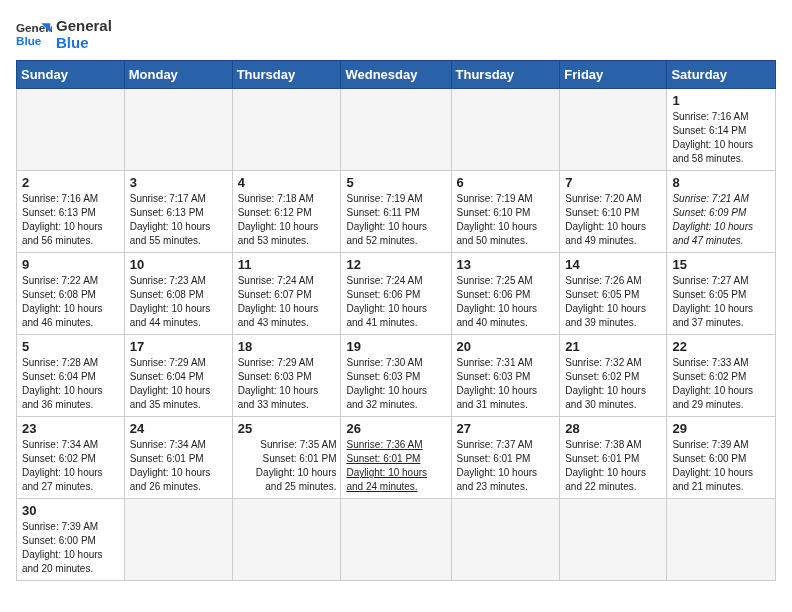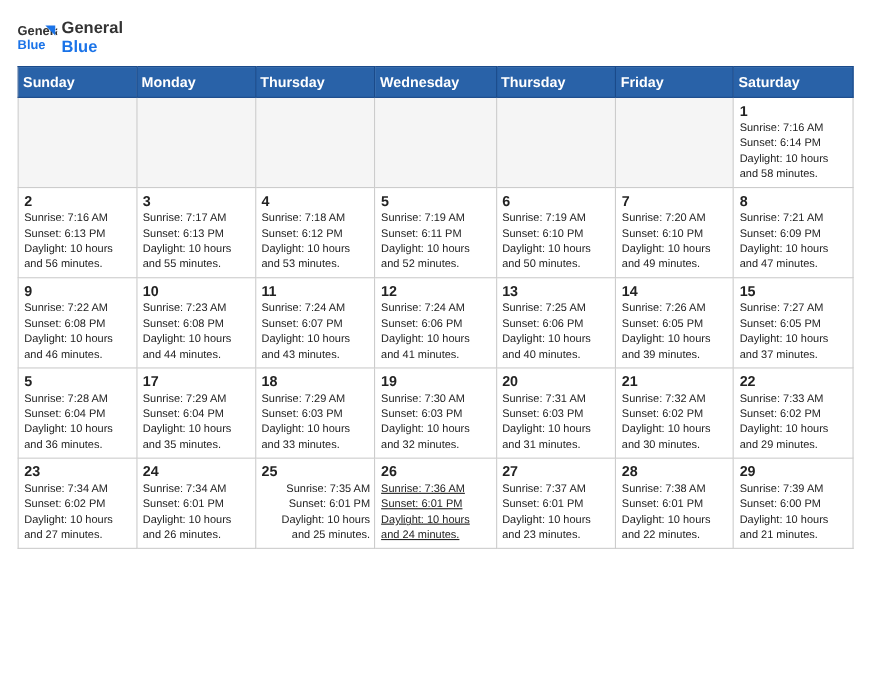--- a/index.html
+++ b/index.html
@@ -166,21 +166,21 @@
         </td>
         <td>
           <span class="day-number">7</span>
           <div class="day-info" style="white-space: pre-line;">Sunrise: 7:20 AM
 Sunset: 6:10 PM
 Daylight: 10 hours
 and 49 minutes.</div>
         </td>
         <td>
           <span class="day-number">8</span>
-          <div class="day-info" style="white-space: pre-line;">Sunrise: 7:21 AM
+          <div class="day-info" style="white-space: pre-line; font-style: italic;">Sunrise: 7:21 AM
 Sunset: 6:09 PM
 Daylight: 10 hours
 and 47 minutes.</div>
         </td>
       </tr>
       <tr>
         <td>
           <span class="day-number">9</span>
           <div class="day-info" style="white-space: pre-line;">Sunrise: 7:22 AM
 Sunset: 6:08 PM
@@ -324,15 +324,30 @@
 Daylight: 10 hours
 and 22 minutes.</div>
         </td>
         <td>
           <span class="day-number">29</span>
           <div class="day-info" style="white-space: pre-line;">Sunrise: 7:39 AM
 Sunset: 6:00 PM
 Daylight: 10 hours
 and 21 minutes.</div>
         </td>
+      </tr>
+      <tr class="last-row">
+        <td>
+          <span class="day-number">30</span>
+          <div class="day-info" style="white-space: pre-line;">Sunrise: 7:39 AM
+Sunset: 6:00 PM
+Daylight: 10 hours
+and 20 minutes.</div>
+        </td>
+        <td class="empty"></td>
+        <td class="empty"></td>
+        <td class="empty"></td>
+        <td class="empty"></td>
+        <td class="empty"></td>
+        <td class="empty"></td>
       </tr>
     </tbody>
 </table>
 
 </body></html>

